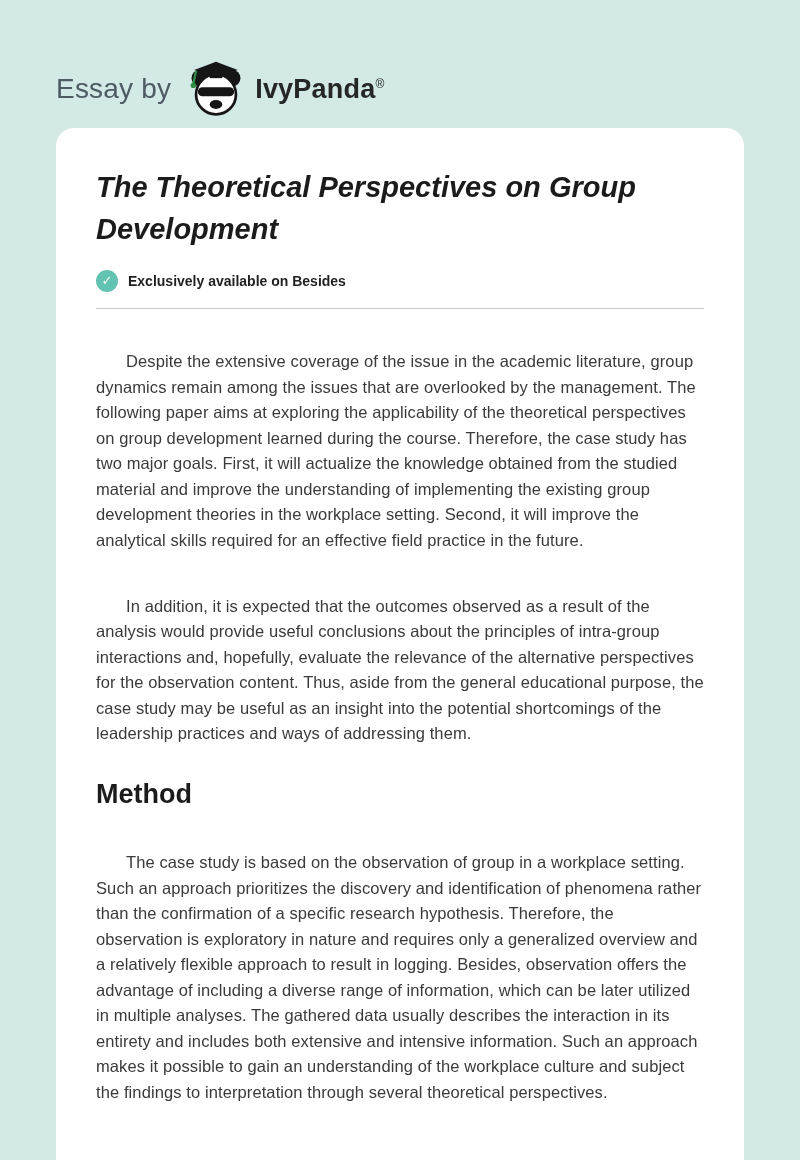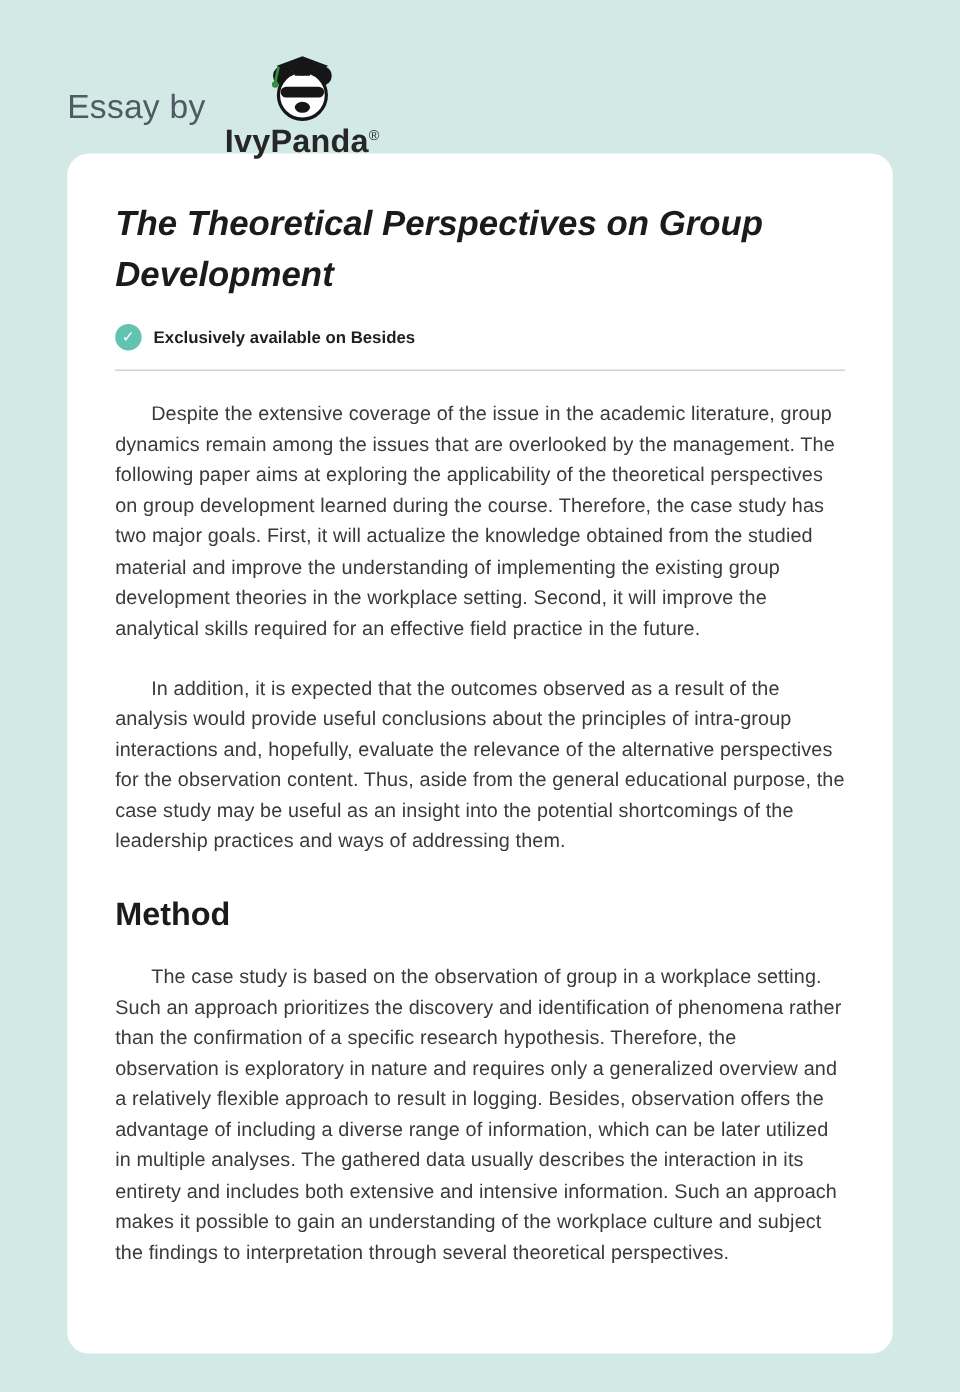--- a/index.html
+++ b/index.html
@@ -21,21 +21,21 @@
   }
   .essay-by {
     font-size: 28px;
     color: #4e5b63;
     margin-right: 16px;
     letter-spacing: 0.2px;
   }
   .logo-wrap {
     display: flex;
     align-items: center;
-    flex-direction: column;
+    gap: 10px;
   }
   .panda-svg { display: block; }
   .brand {
     font-size: 27px;
     font-weight: 700;
     color: #262626;
     letter-spacing: 0.2px;
   }
   .brand sup {
     font-size: 12px;
@@ -83,21 +83,21 @@
   .divider {
     border: none;
     border-top: 1px solid #c7c7c7;
     margin-top: 16px;
   }
   .body-paragraph {
     font-size: 16.5px;
     line-height: 1.55;
     color: #3a3a3a;
     text-indent: 30px;
-    margin-top: 24px;
+    margin-top: 40px;
     letter-spacing: 0.1px;
   }
   .section-heading {
     font-size: 27px;
     font-weight: 700;
     color: #1b1b1b;
     margin-top: 32px;
   }
 </style>
 </head>

